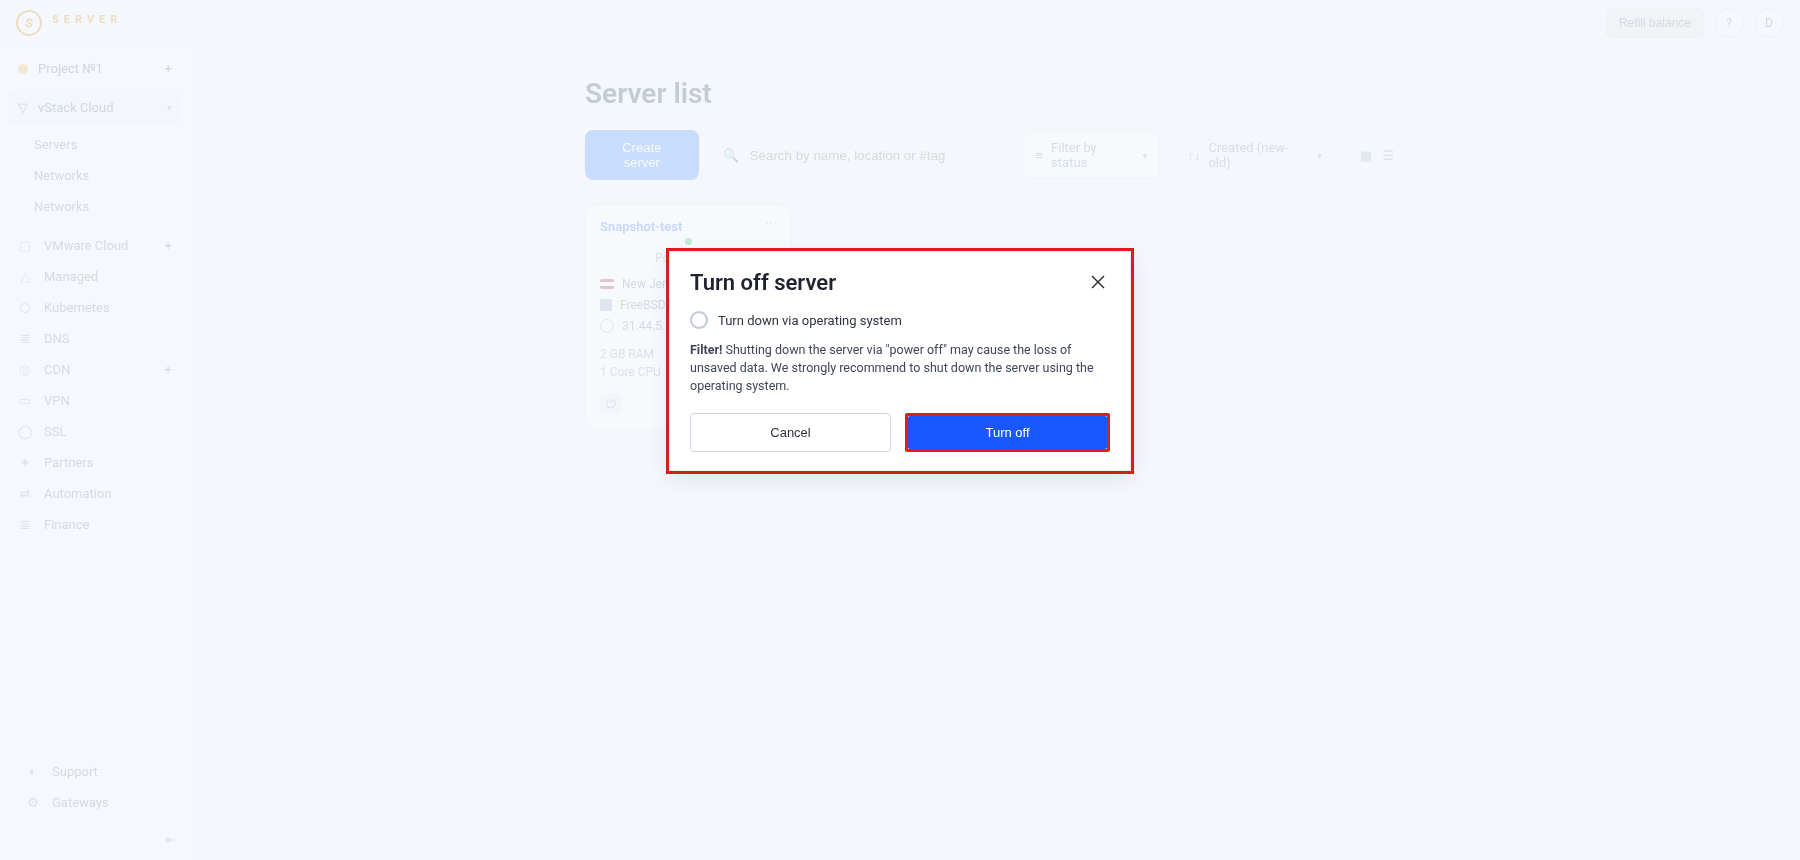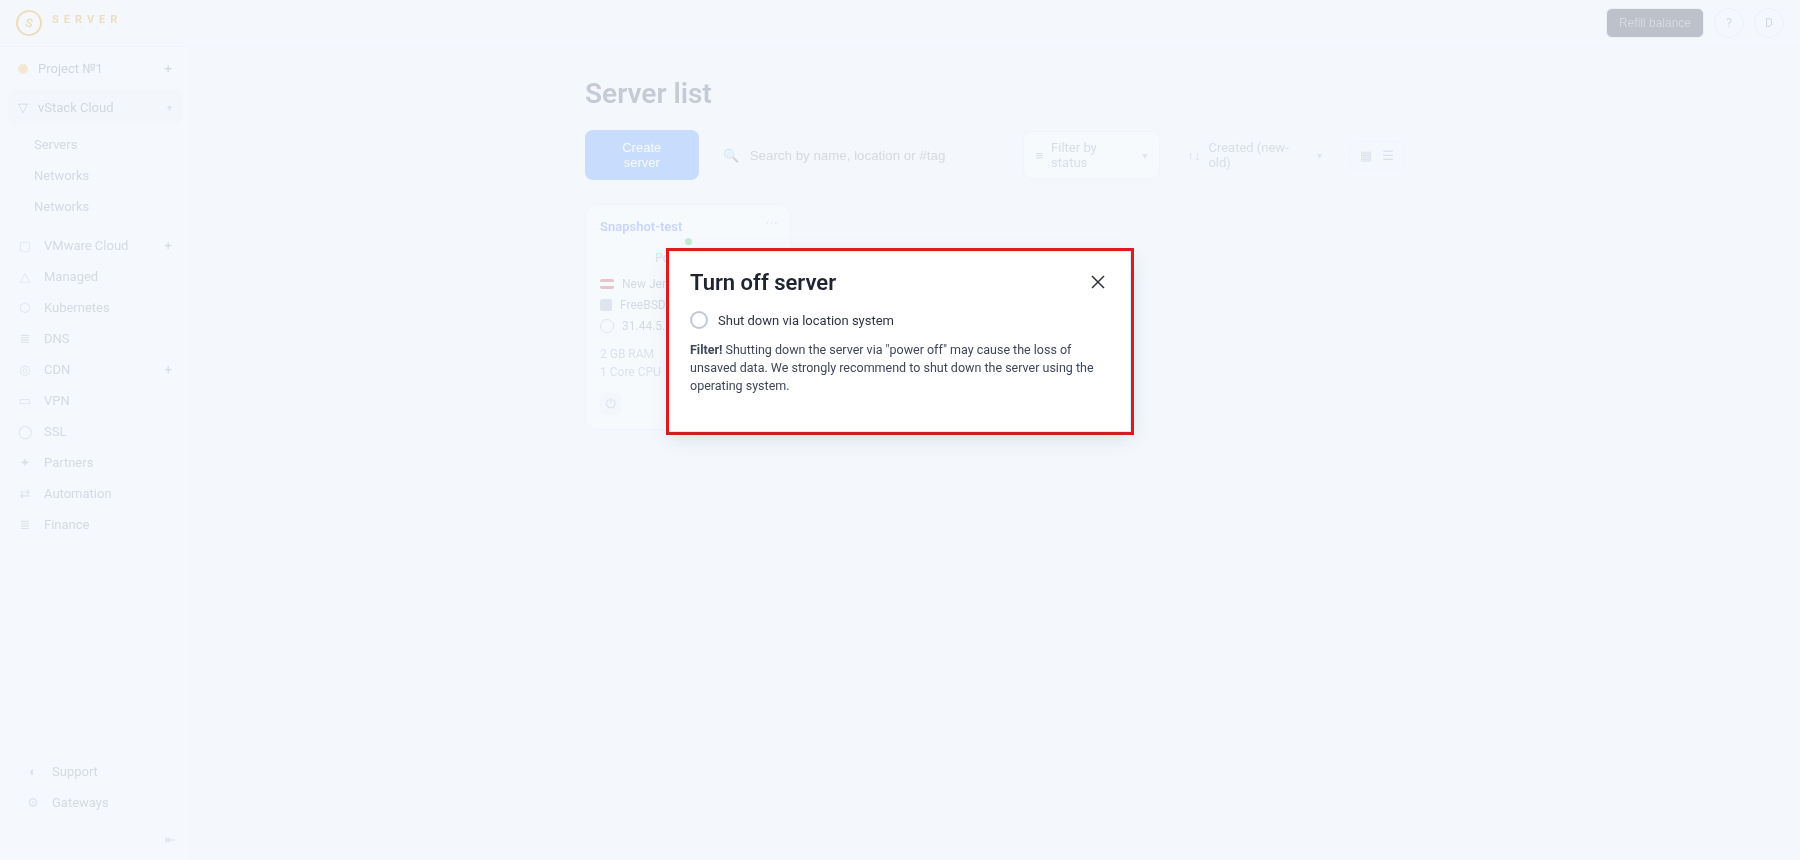--- a/index.html
+++ b/index.html
@@ -18,21 +18,21 @@
     --brand:#d58600;
   }
   html,body{margin:0;padding:0;height:100%;font-family:-apple-system,BlinkMacSystemFont,"Segoe UI",Roboto,Arial,sans-serif;}
   body{background:var(--bg);color:var(--text);font-size:13px;min-width:1200px;}
   .topbar{height:46px;display:flex;align-items:center;justify-content:space-between;border-bottom:1px solid var(--line);padding:0 16px;}
   .brand{display:flex;align-items:center;gap:10px;color:var(--brand);}
   .brand .glyph{width:22px;height:22px;border:2px solid var(--brand);border-radius:50%;display:flex;align-items:center;justify-content:center;transform:rotate(15deg);font-weight:700;font-size:12px;}
   .brand .name{letter-spacing:5px;font-weight:700;font-size:11px;}
   .brand .sub{letter-spacing:5px;font-weight:700;font-size:8px;margin-top:-2px;opacity:.7;}
   .right-tools{display:flex;align-items:center;gap:10px;}
-  .btn-outline{border:1px solid #cfd7ea;border-radius:6px;background:#0f172a;padding:7px 12px;color:#6b7897;font-size:12px;}
+  .btn-outline{border:1px solid #cfd7ea;border-radius:6px;background:#e5e5e5;padding:7px 12px;color:#6b7897;font-size:12px;}
   .circ{width:28px;height:28px;border-radius:50%;border:1px solid #cfd7ea;display:flex;align-items:center;justify-content:center;color:#6b7897;font-size:12px;}
   .layout{display:flex;min-height:calc(860px - 46px);}
   .sidebar{width:190px;background:var(--sidebar);display:flex;flex-direction:column;justify-content:space-between;padding-bottom:8px;}
   .proj{display:flex;align-items:center;justify-content:space-between;padding:14px 18px;color:#5b6885;}
   .proj .left{display:flex;align-items:center;gap:10px;}
   .proj .dot{width:10px;height:10px;border-radius:50%;background:#f4b54b;}
   .section{padding:0 8px;}
   .section .head{display:flex;align-items:center;justify-content:space-between;padding:10px 10px;border-radius:8px;background:#eef2fa;color:#5b6885;}
   .section .head .hl{display:flex;align-items:center;gap:10px;}
   .nav{list-style:none;margin:4px 0 8px;padding:0;}
@@ -260,22 +260,28 @@
         <div class="close">
           <svg viewBox="0 0 24 24" fill="none" stroke="currentColor" stroke-width="2">
               <line x1="4" y1="4" x2="20" y2="20"></line>
               <line x1="20" y1="4" x2="4" y2="20"></line>
             </svg>
         </div>
       </div>
 
       <label class="opt">
         <span class="radio"></span>
-        <span>Shut down via location system</span>
+        <span>Turn down via operating system</span>
       </label>
 
       <div class="warn">
         <b>Filter!</b><span> Shutting down the server via "power off" may cause the loss of unsaved data. We strongly recommend to shut down the server using the operating system.</span>
       </div>
 
+      <div class="mact">
+        <button class="cancel">Cancel</button>
+        <div class="turnoff-wrap">
+          <button class="turnoff">Turn off</button>
+        </div>
+      </div>
     </div>
   </div>
 </div>
 
 </body></html>

